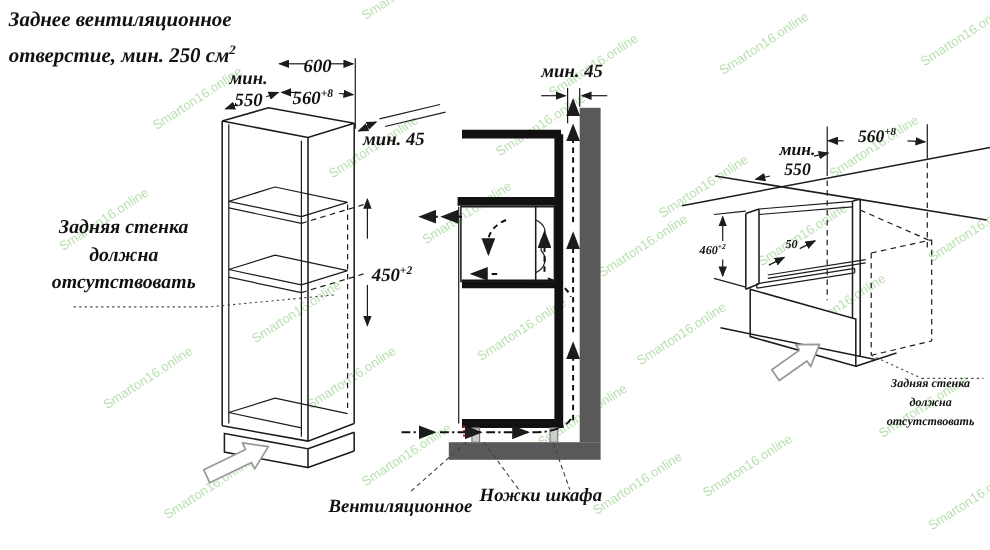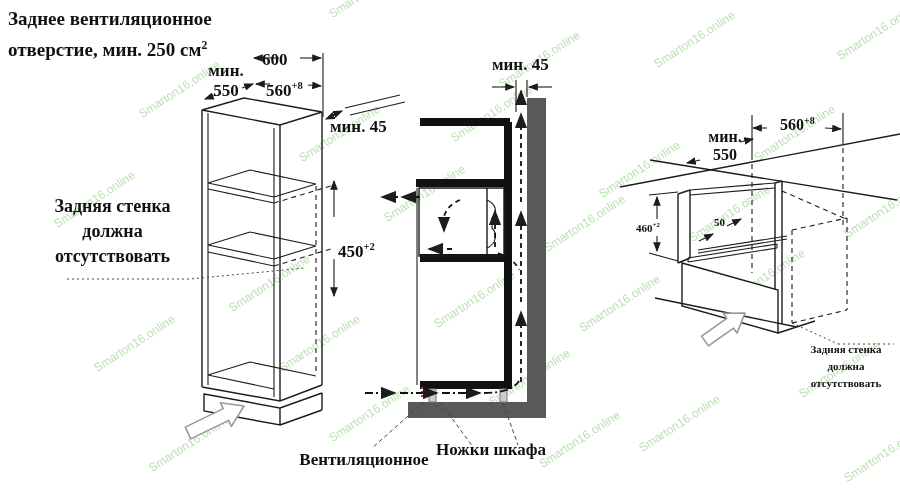--- a/index.html
+++ b/index.html
@@ -17,21 +17,21 @@
   .flow{stroke:#111;fill:none;stroke-width:1.8;stroke-dasharray:5 4;}
   .flowdd{stroke:#111;fill:none;stroke-width:1.8;stroke-dasharray:8 3 2 3;}
   .leader{stroke:#444;fill:none;stroke-width:1;stroke-dasharray:4 3;}
   .dotl{stroke:#444;fill:none;stroke-width:1;stroke-dasharray:2 3;}
   .wallfill{fill:var(--wall);stroke:none;}
   .legfill{fill:var(--legs);stroke:#777;stroke-width:1;}
   .redmark{stroke:var(--red);stroke-width:2;stroke-dasharray:2 2;fill:none;}
   .hollow{fill:#fff;stroke:var(--arrow-outline);stroke-width:1.6;stroke-linejoin:round;}
   .white{fill:#fff;}
   .ahf{fill:var(--line);}
-  .lbl{position:absolute;font-weight:bold;color:var(--txt);white-space:nowrap;}
+  .lbl{position:absolute;font-weight:bold;color:var(--txt);white-space:nowrap;font-style:italic;}
   .ctr{text-align:center;white-space:normal;}
   .t19{font-size:19px;line-height:27px;}
   .t18{font-size:18px;line-height:25px;}
   .t17{font-size:17px;line-height:22px;}
   .t16{font-size:16px;line-height:18px;}
   .t15{font-size:11px;line-height:17px;}
   sup{font-size:.62em;}
   .wm-layer{position:absolute;inset:0;pointer-events:none;}
   .wm{position:absolute;font-family:"Liberation Sans","DejaVu Sans",sans-serif;
       font-size:12px;color:var(--wm);opacity:.8;transform:rotate(-33deg);
@@ -206,21 +206,21 @@
     <div><span>отверстие, мин. 250 см</span><sup>2</sup></div>
   </div>
 
   <div class="lbl t18 ctr" style="left:30px;top:194px;width:165px">
     <div>Задняя стенка</div>
     <div>должна</div>
     <div>отсутствовать</div>
   </div>
 
 
-  <div class="lbl t17" style="left:262px;top:49px">600</div>
+  <div class="lbl t17" style="left:276px;top:49px">600</div>
   <div class="lbl t17 ctr" style="left:200px;top:61px;width:52px;line-height:20px">
     <div>мин.</div>
     <div>550</div>
   </div>
   <div class="lbl t17" style="left:266px;top:75px"><span>560</span><sup>+8</sup></div>
   <div class="lbl t17" style="left:330px;top:116px">мин. 45</div>
   <div class="lbl t17" style="left:338px;top:236px"><span>450</span><sup>+2</sup></div>
 
   <div class="lbl t17" style="left:492px;top:54px">мин. 45</div>
   <div class="lbl t17 ctr" style="left:298px;top:449px;width:132px">

